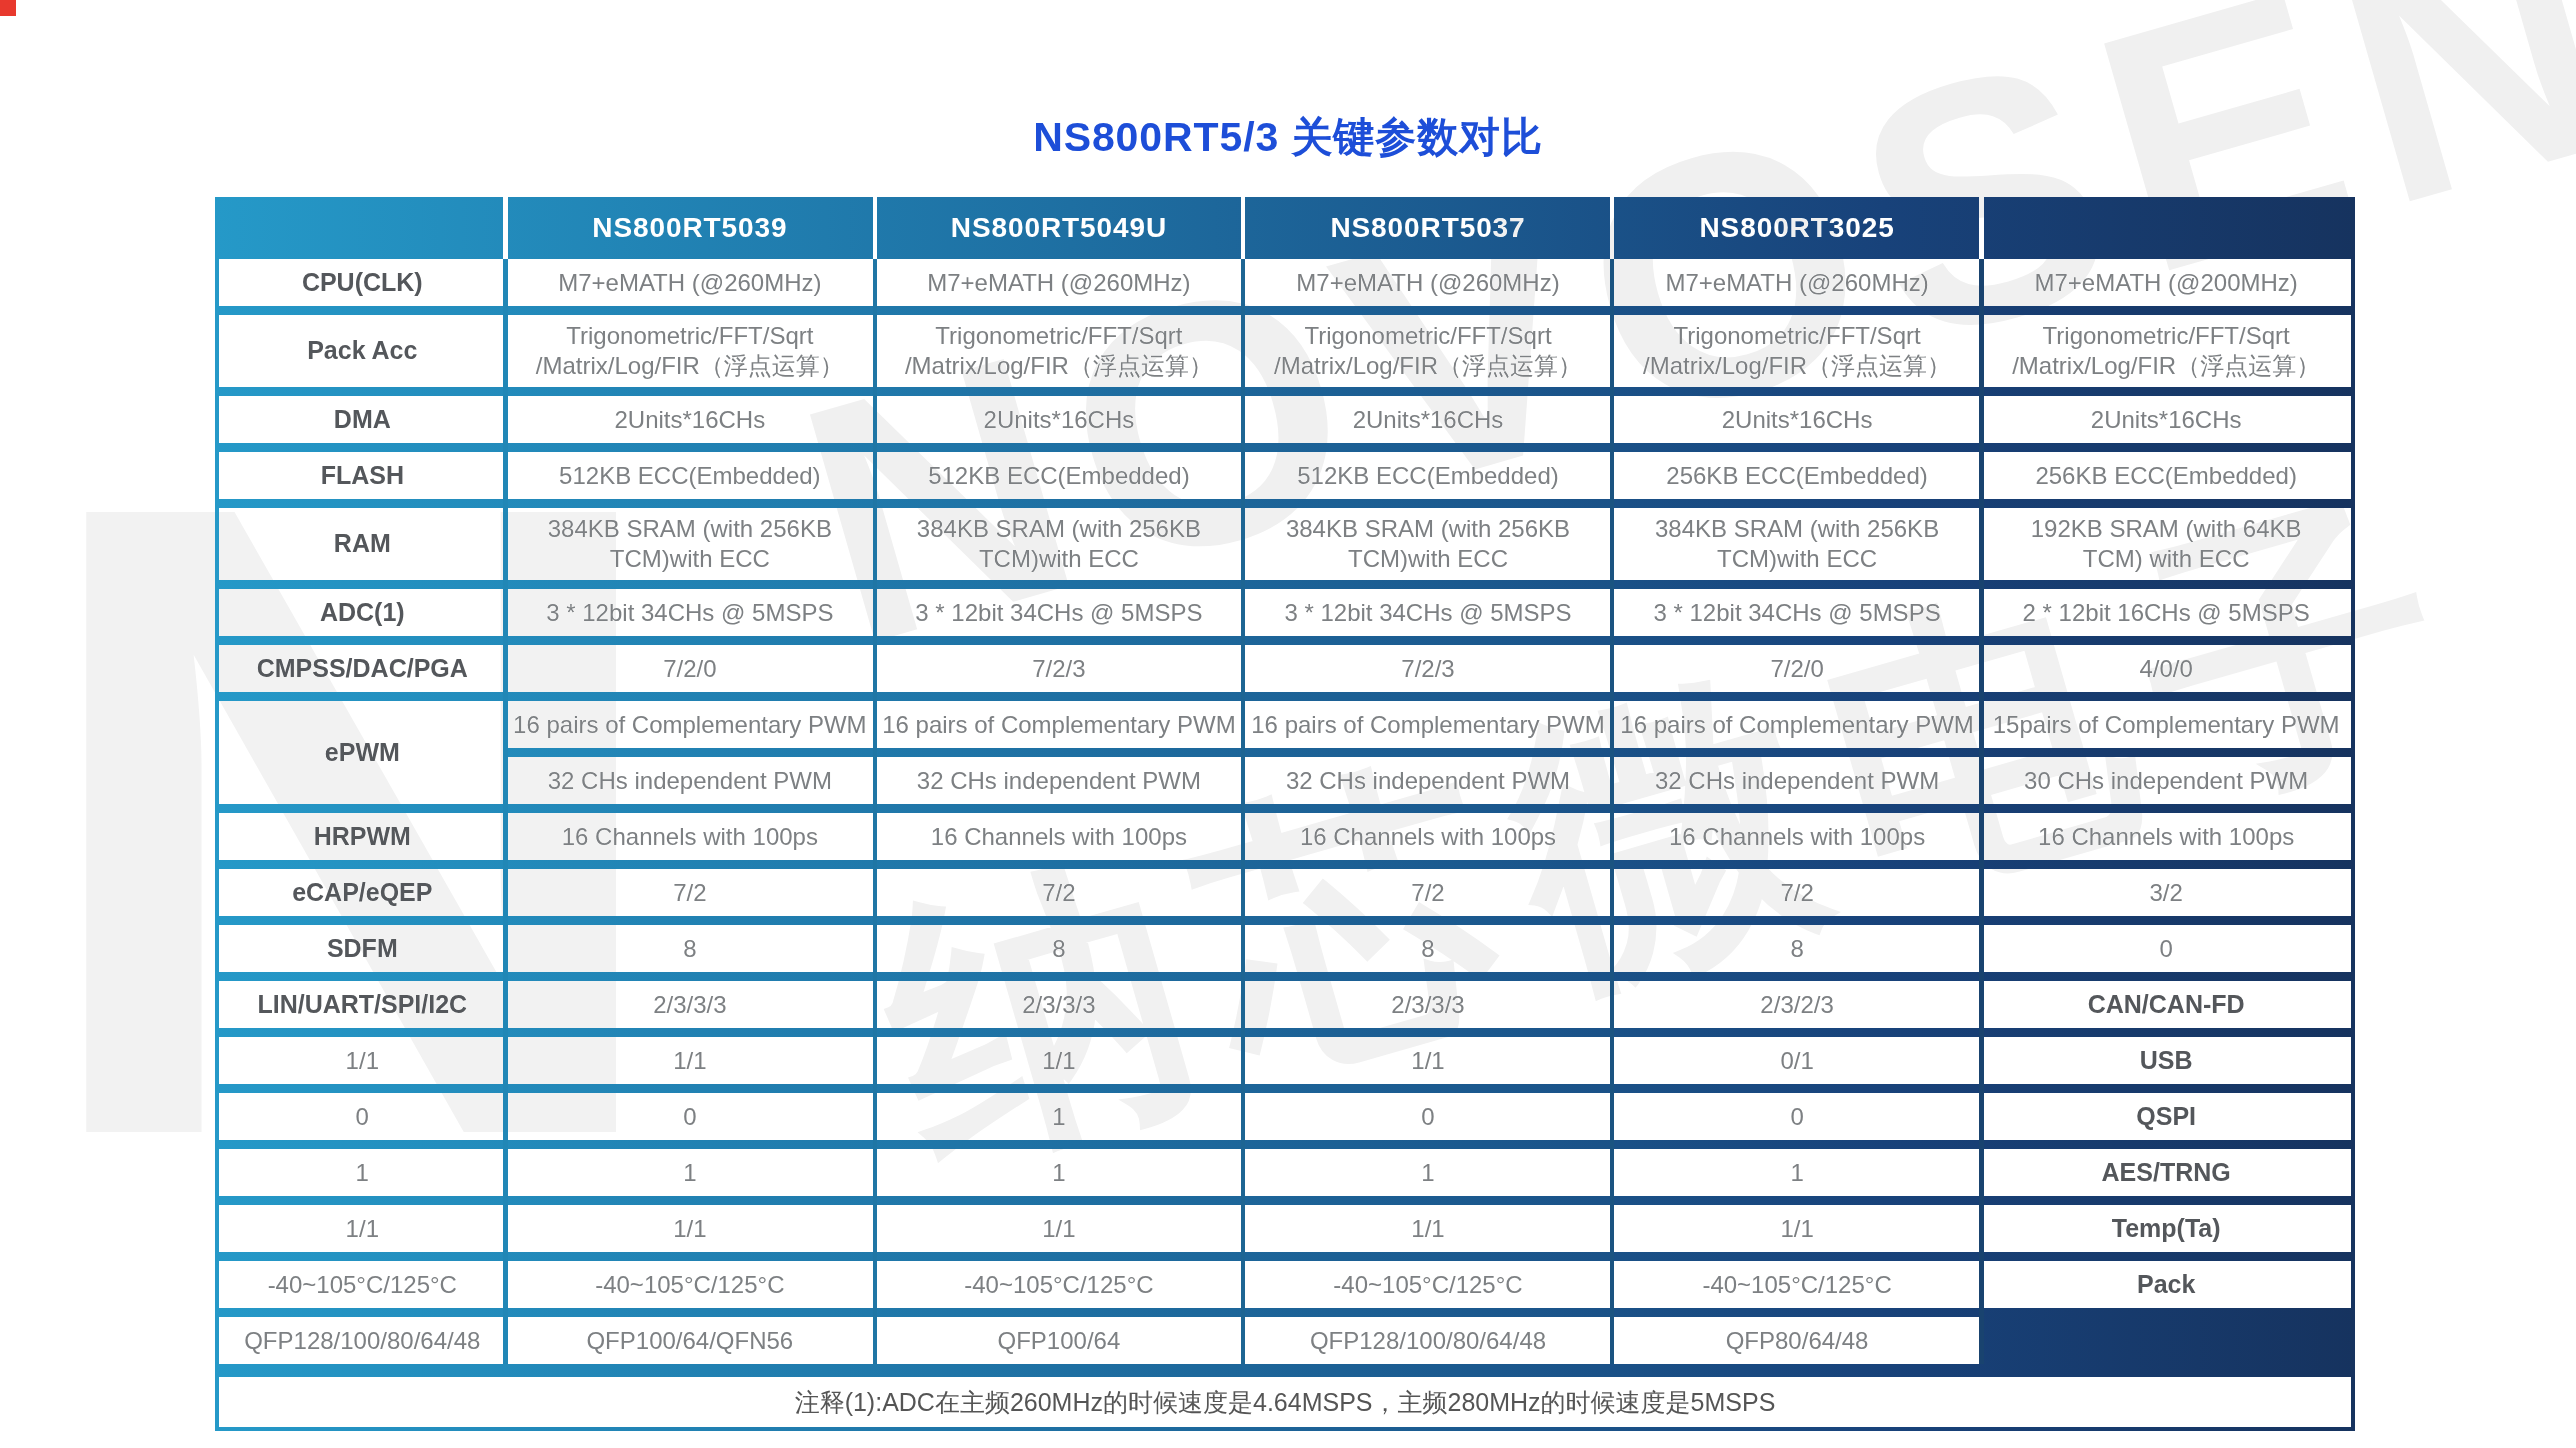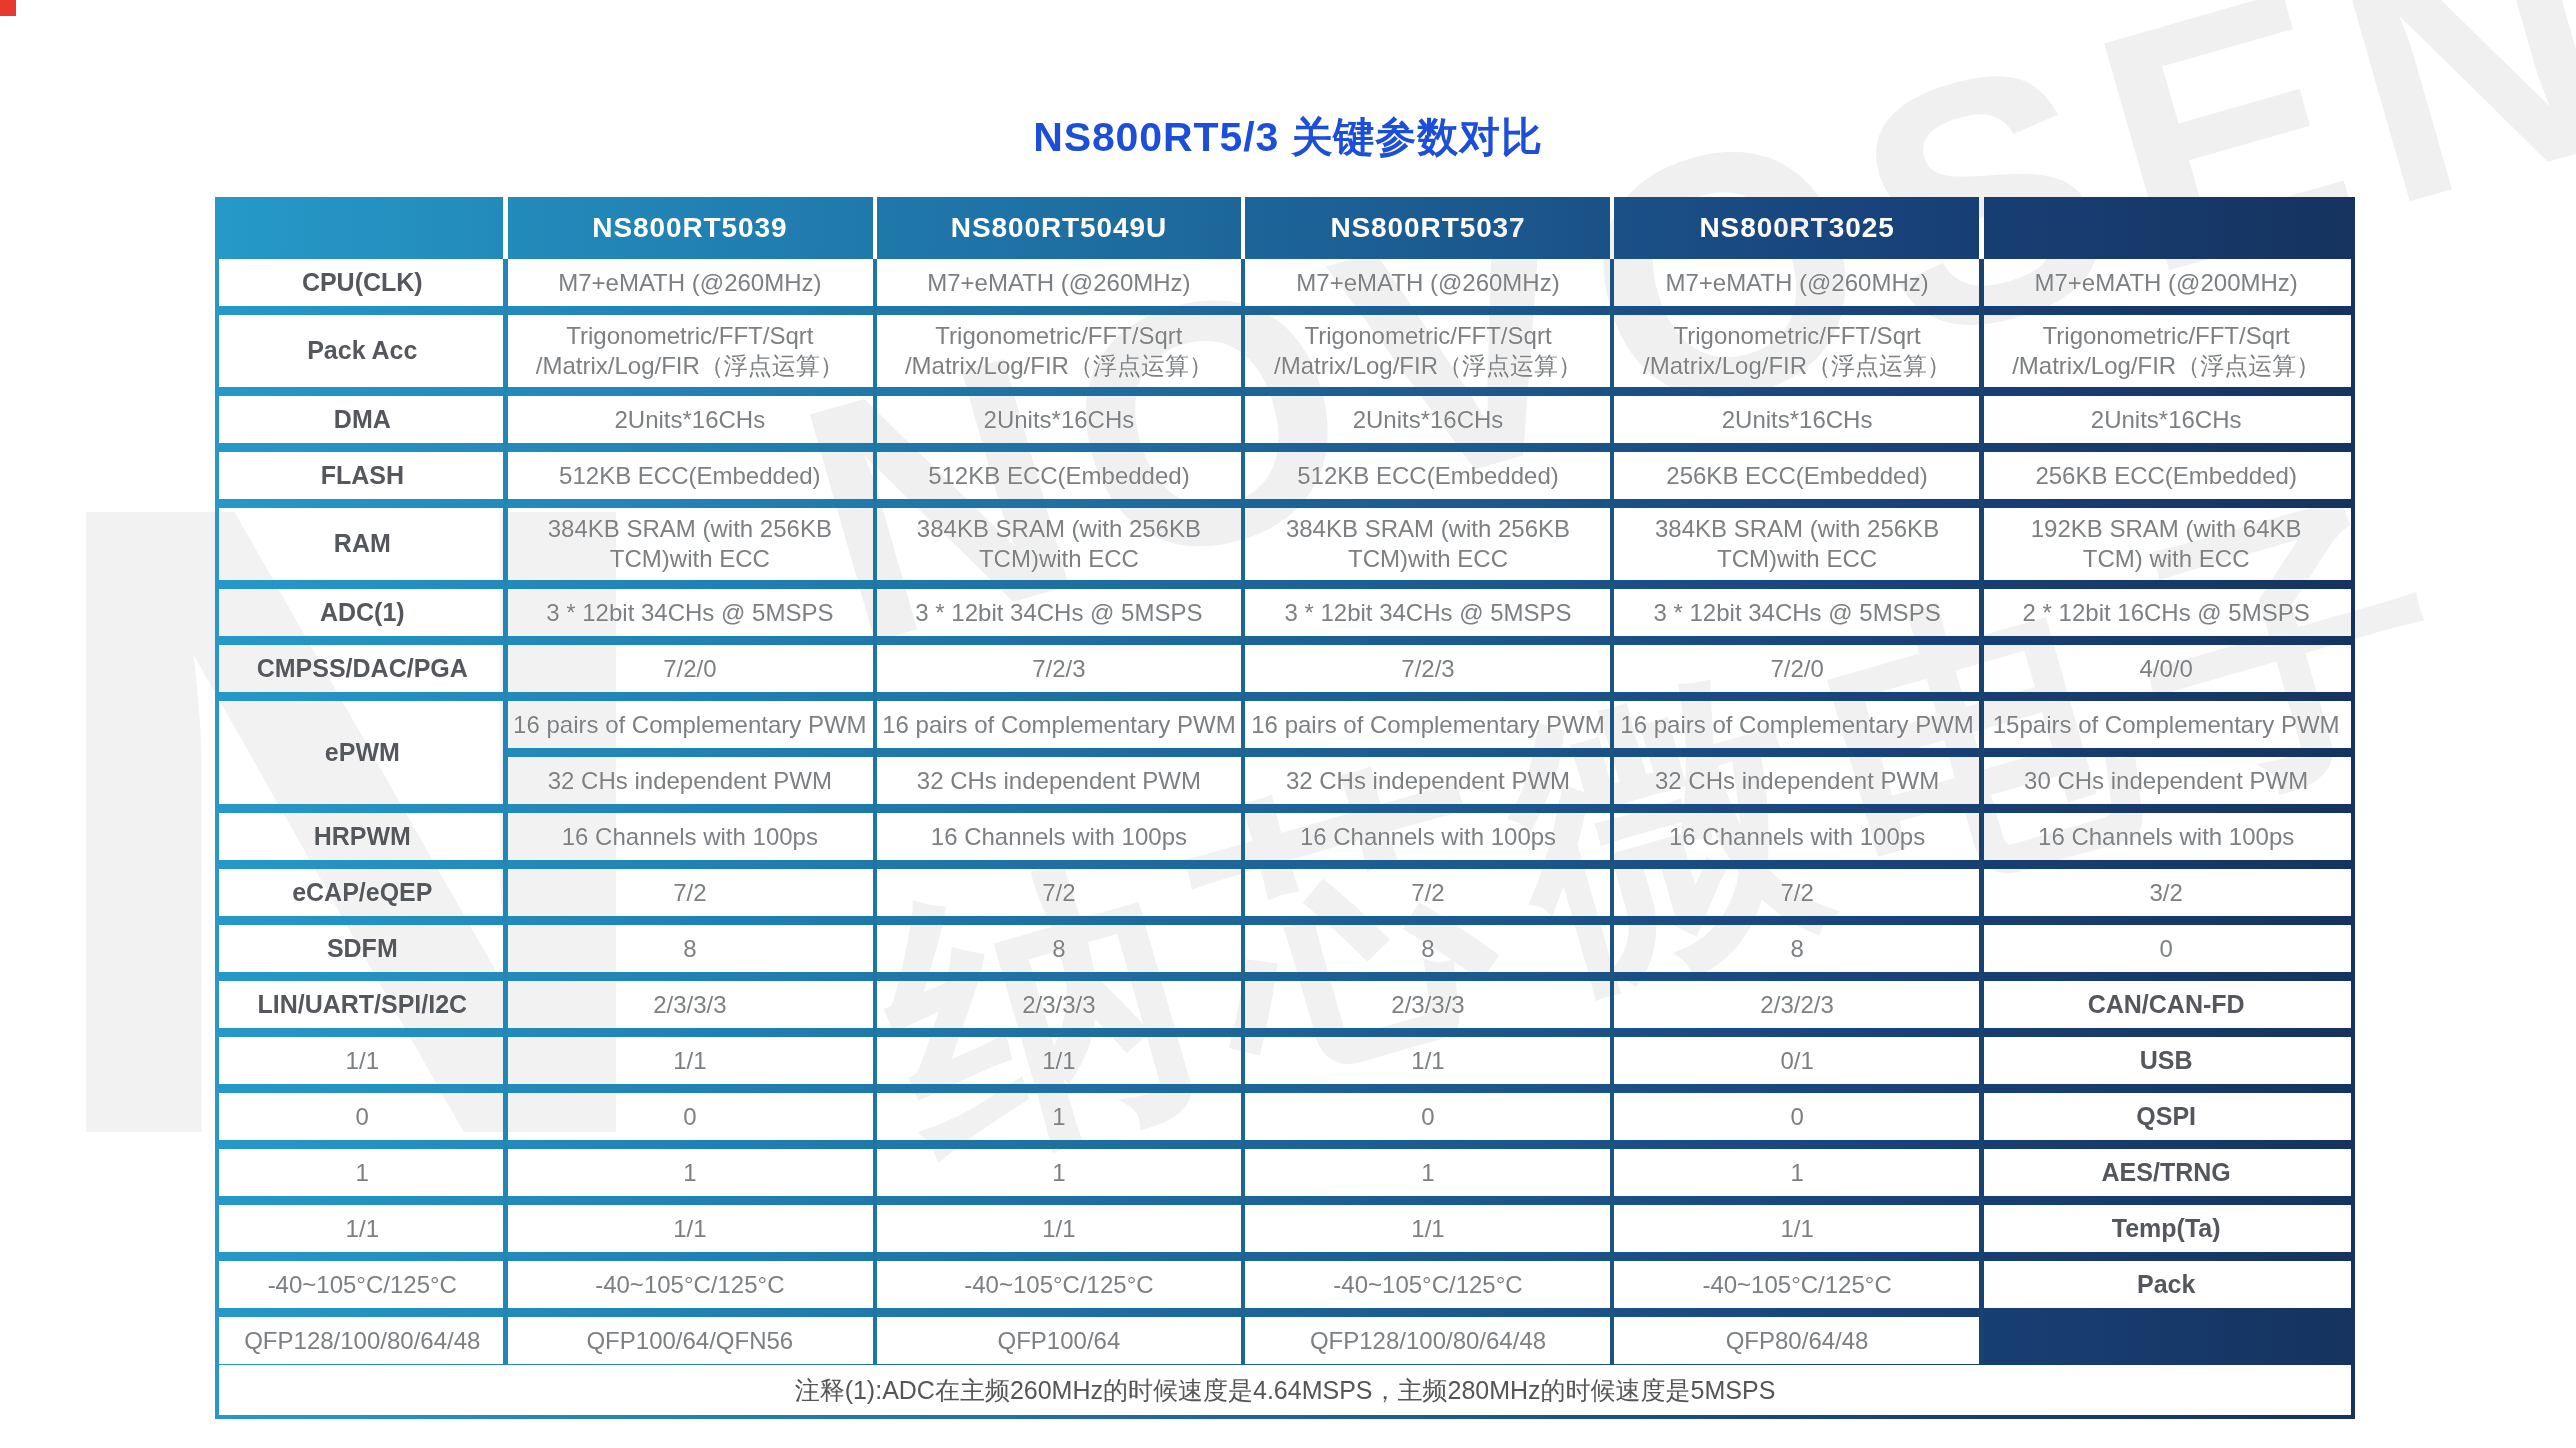--- a/index.html
+++ b/index.html
@@ -37,21 +37,21 @@
     background:#ffffff;display:flex;align-items:center;justify-content:center;
     text-align:center;white-space:pre-line;line-height:1.25;
     height:47px;overflow:hidden;
   }
   .cell.tall{height:72px;}
   .cell.span2{grid-row:span 2;height:auto;}
   .label-cell{font-weight:700;color:#54575b;font-size:25px;}
   .value-cell{color:#7d8083;font-size:24px;}
   .vline{position:absolute;top:0;bottom:0;width:4.3px;z-index:4;}
   .note-row{
-    margin-top:1px;height:50px;background:#ffffff;
+    margin-top:13px;height:50px;background:#ffffff;
     display:flex;align-items:center;justify-content:center;
     font-size:25px;color:#555555;
   }
   
   .watermark{
     position:absolute;left:0;top:0;width:2576px;height:1449px;
     pointer-events:none;z-index:10;mix-blend-mode:darken;overflow:hidden;
   }
   .wm-logo{
     position:absolute;left:26px;top:369px;

